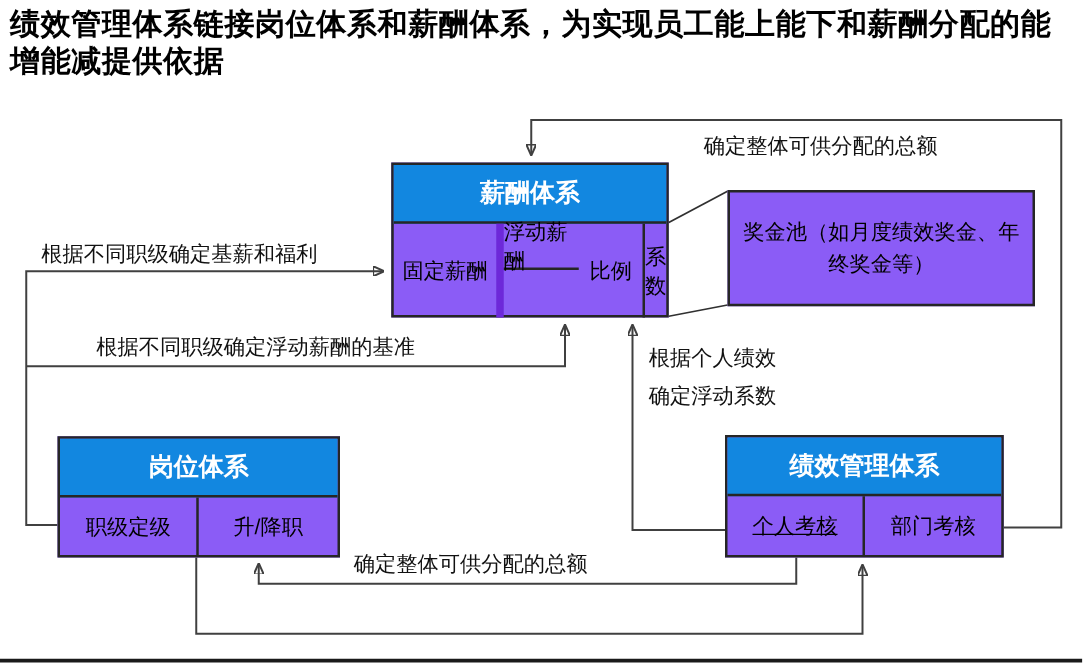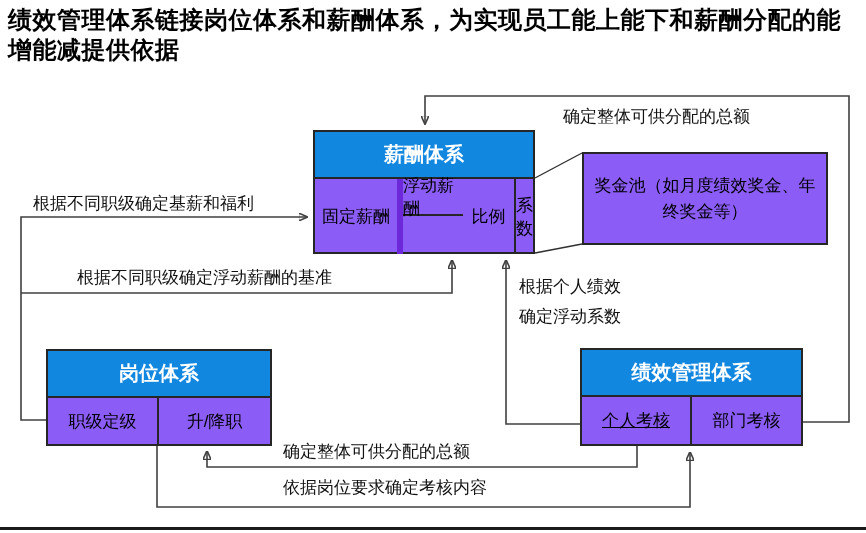--- a/index.html
+++ b/index.html
@@ -132,17 +132,16 @@
       <div class="cell dept">部门考核</div>
     </div>
   </div>
 
   <div class="lbl lbl-total">确定整体可供分配的总额</div>
   <div class="lbl lbl-floatbase">根据不同职级确定浮动薪酬的基准</div>
   <div class="lbl lbl-base">根据不同职级确定基薪和福利</div>
   <div class="lbl lbl-perf1">根据个人绩效</div>
   <div class="lbl lbl-perf2">确定浮动系数</div>
   <div class="lbl lbl-grade">确定整体可供分配的总额</div>
-  <div class="lbl lbl-assess">依据岗位要求确定考核内容</div>
 
   <div class="bottom-rule"></div>
 
 </div>
 
 </body></html>

